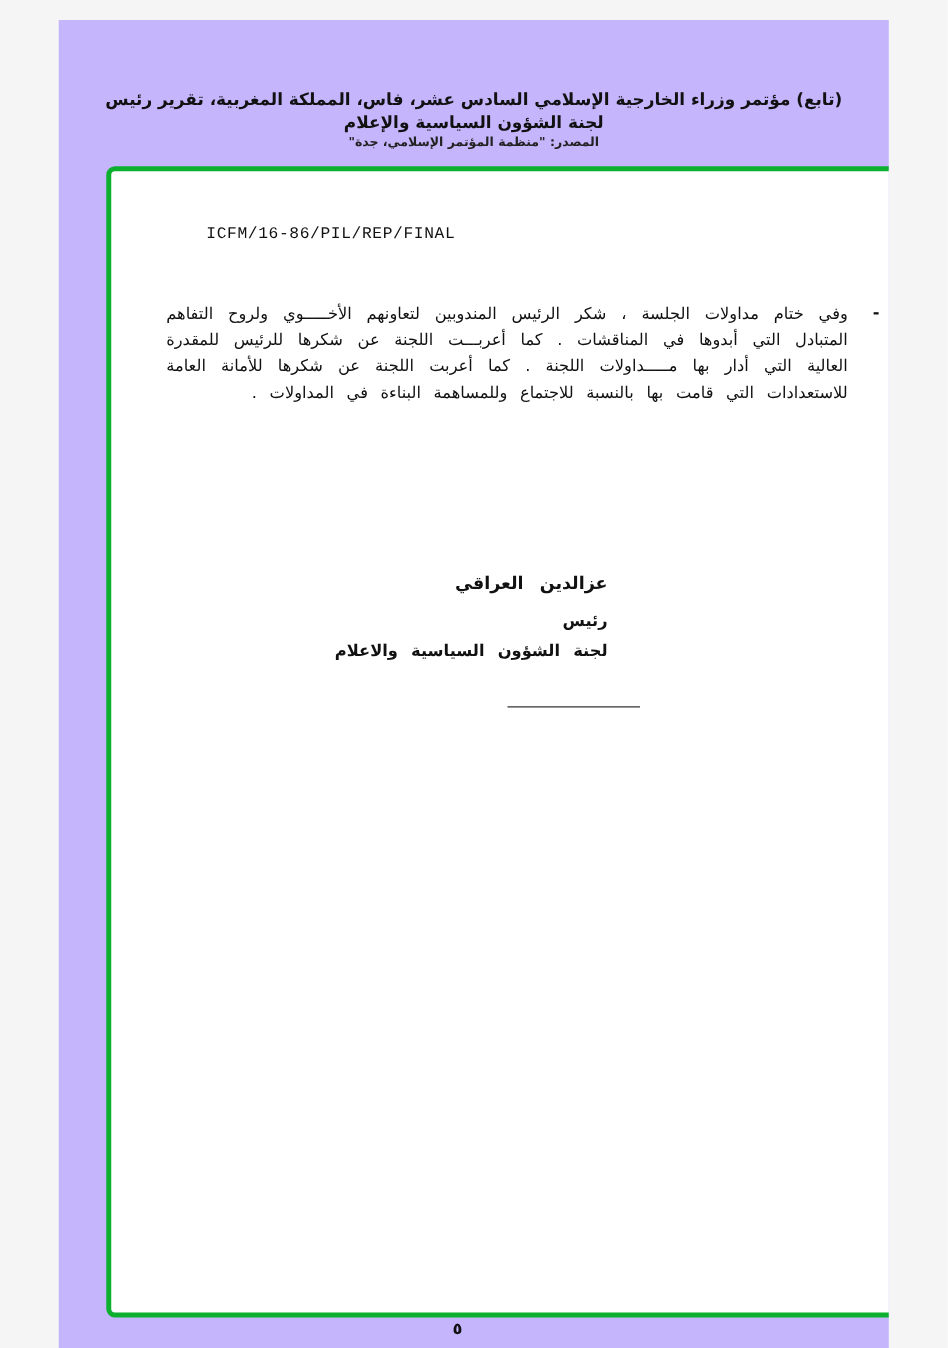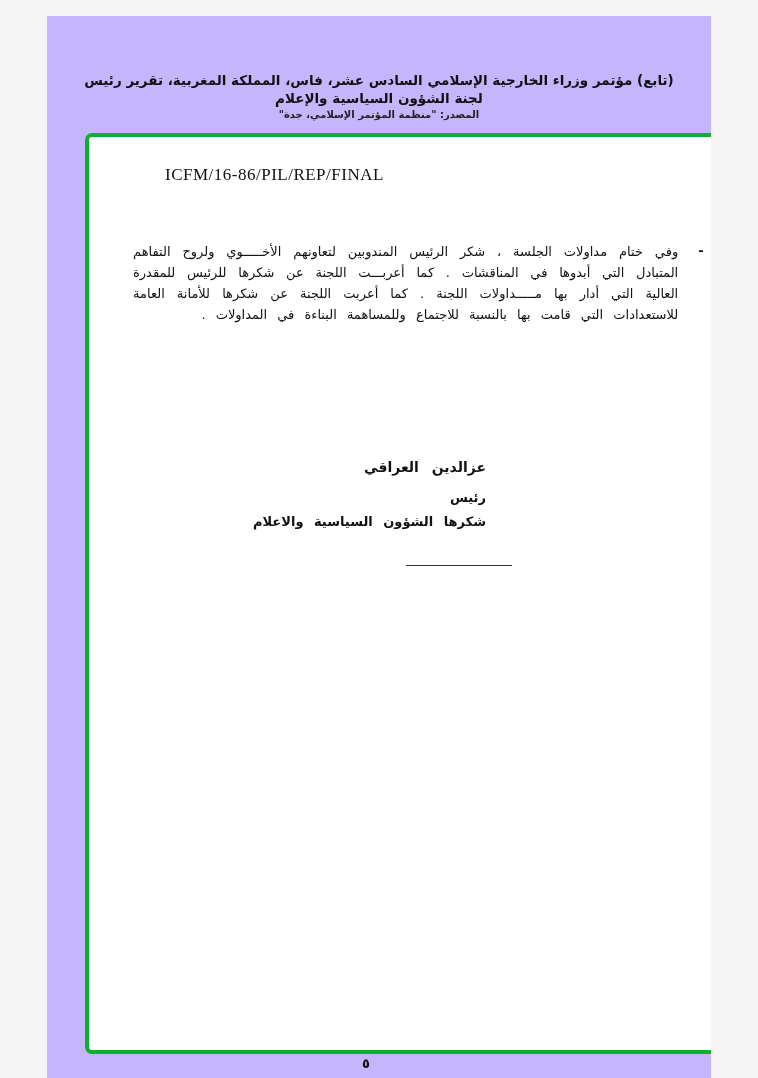--- a/index.html
+++ b/index.html
@@ -47,23 +47,23 @@
     width: 683px;
     height: 921px;
     border: 4px solid #0cb02e;
     border-radius: 7px;
     background: #ffffff;
   }
 
   .ref-code {
     position: absolute;
     left: 76px;
-    top: 28px;
-    font-family: Liberation Serif, serif;
-    font-size: 17px;
+    top: 42px;
+    font-family: Liberation Mono, monospace;
+    font-size: 13px;
     letter-spacing: 0.5px;
     color: #111;
   }
 
   .paragraph {
     position: absolute;
     top: 104px;
     right: 34px;
     left: 44px;
     direction: rtl;
@@ -137,21 +137,21 @@
     <div class="ref-code">ICFM/16-86/PIL/REP/FINAL</div>
 
     <div class="paragraph">
       <div class="para-num">١٢ -</div>
       <div class="para-text">وفي ختام مداولات الجلسة ، شكر الرئيس المندوبين لتعاونهم الأخـــــوي ولروح التفاهم المتبادل التي أبدوها في المناقشات . كما أعربـــت اللجنة عن شكرها للرئيس للمقدرة العالية التي أدار بها مـــــداولات اللجنة . كما أعربت اللجنة عن شكرها للأمانة العامة للاستعدادات التي قامت بها بالنسبة للاجتماع وللمساهمة البناءة في المداولات .</div>
     </div>
 
     <div class="signature">
       <div class="sig-name">عزالدين العراقي</div>
       <div class="sig-title">رئيس</div>
-      <div class="sig-committee">شكرها الشؤون السياسية والاعلام</div>
+      <div class="sig-committee">لجنة الشؤون السياسية والاعلام</div>
     </div>
 
     <div class="sig-line"></div>
 
   </div>
 
   <div class="page-num">٥</div>
 
 </div>
 

